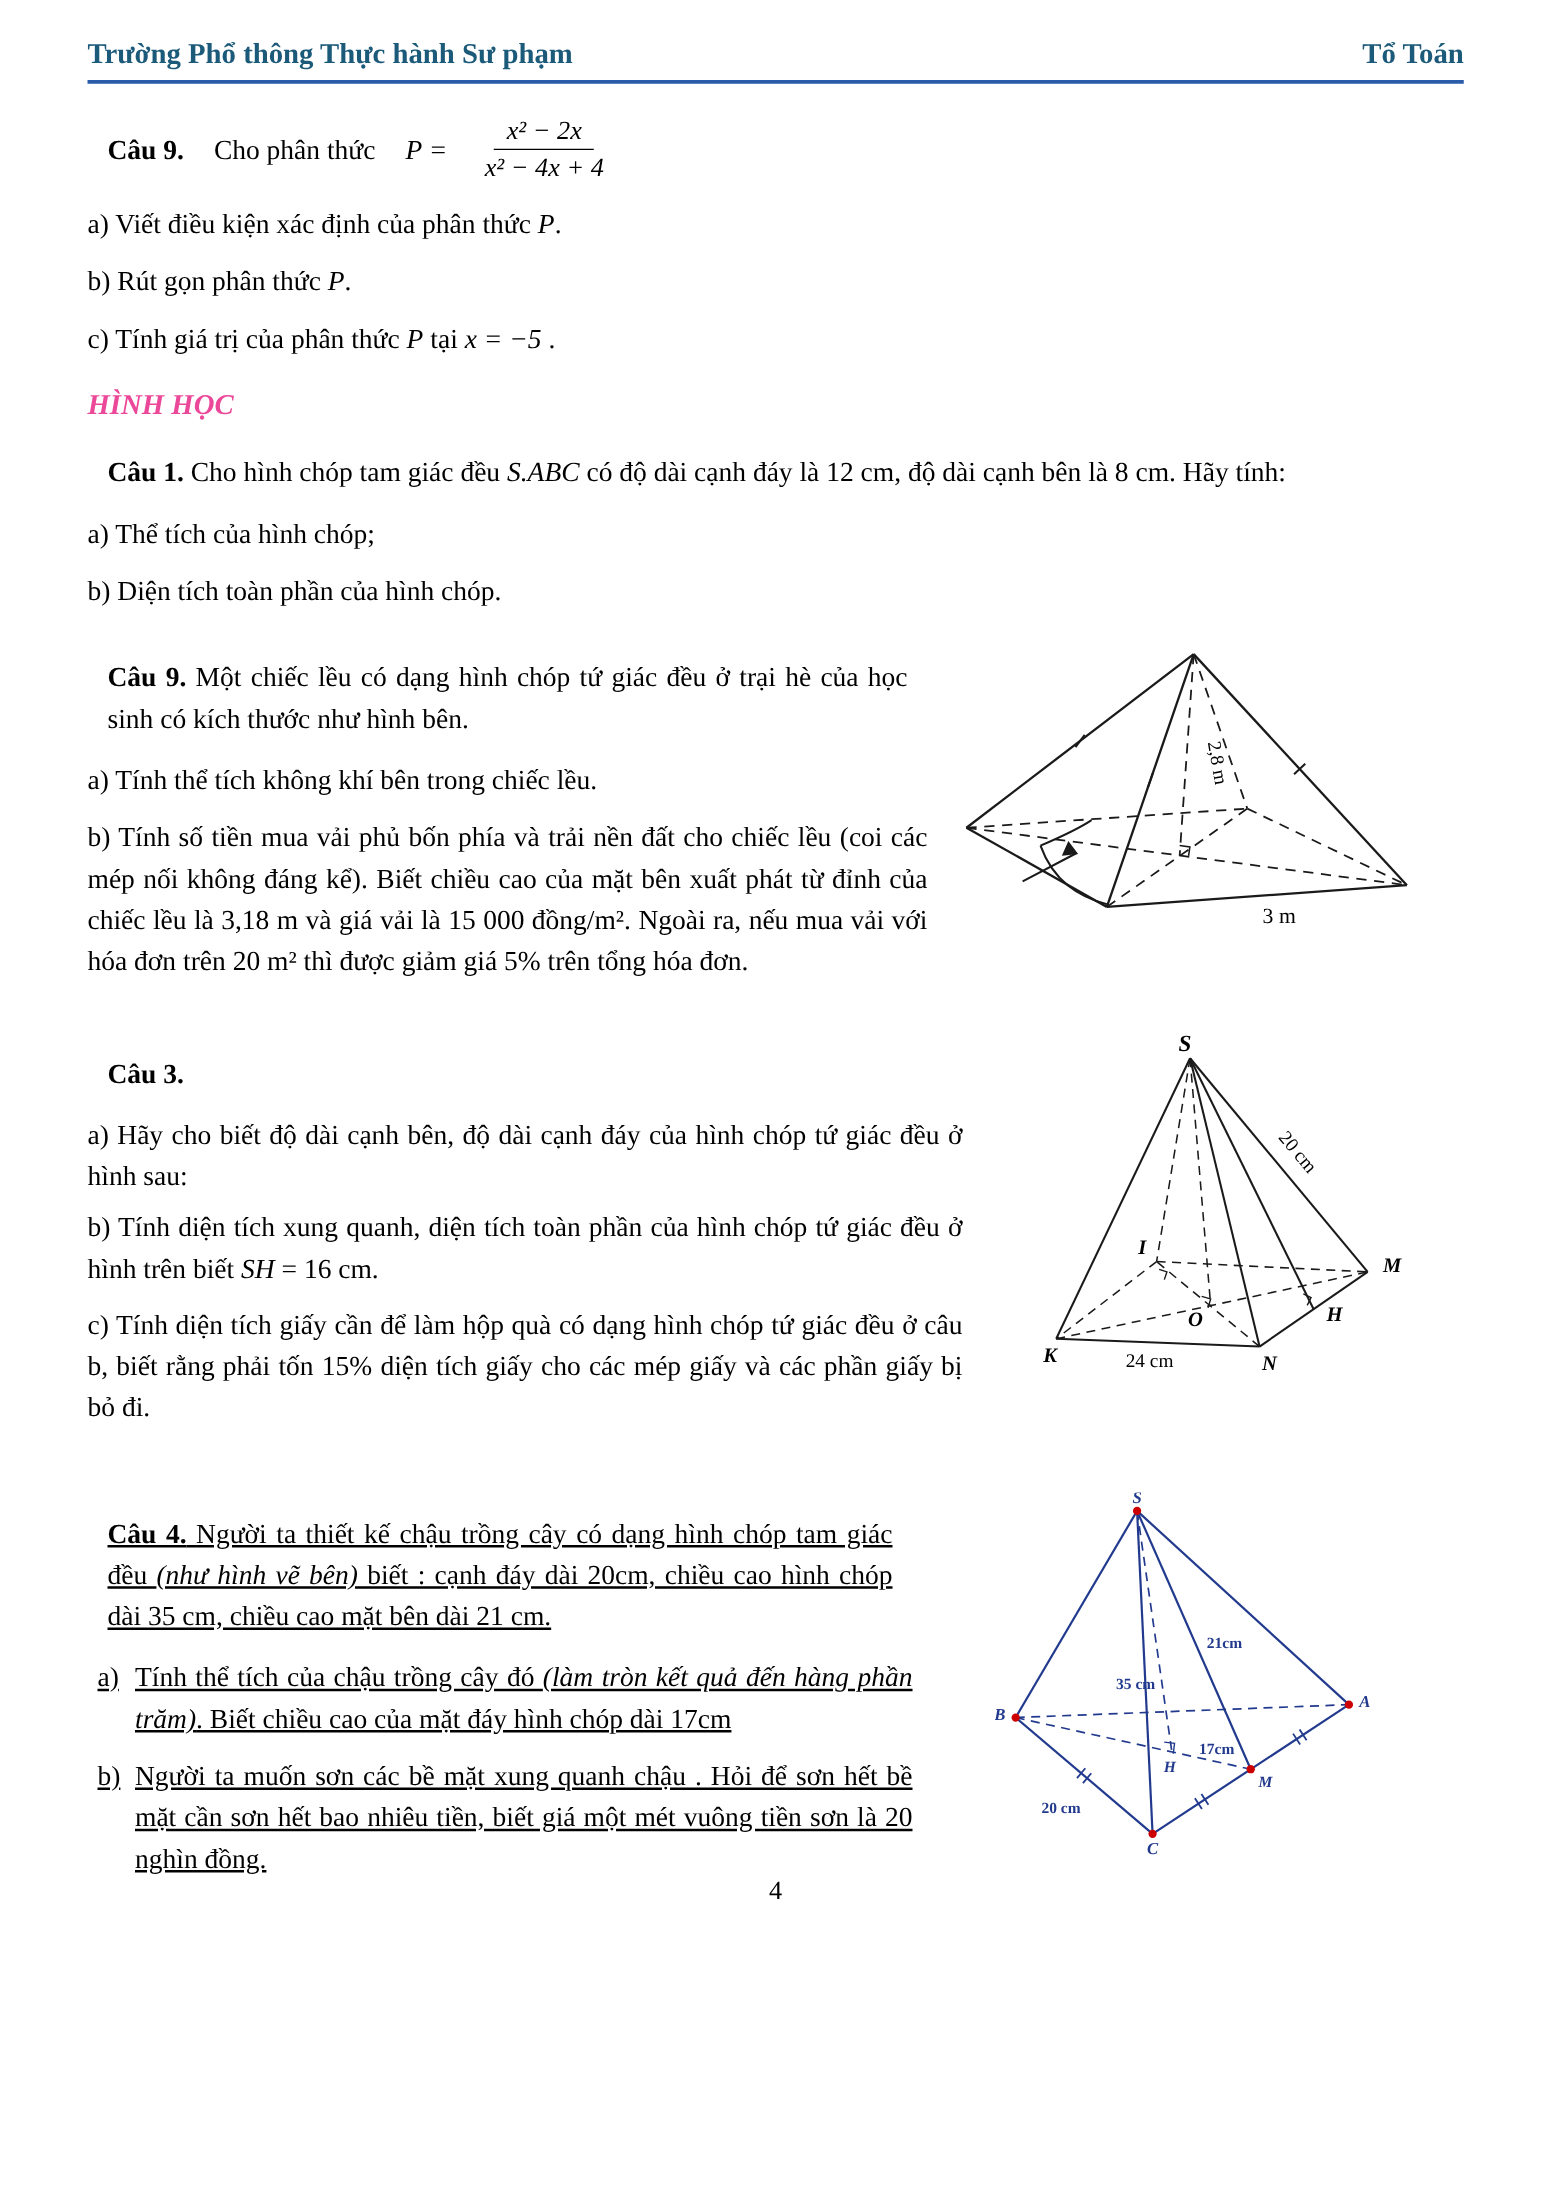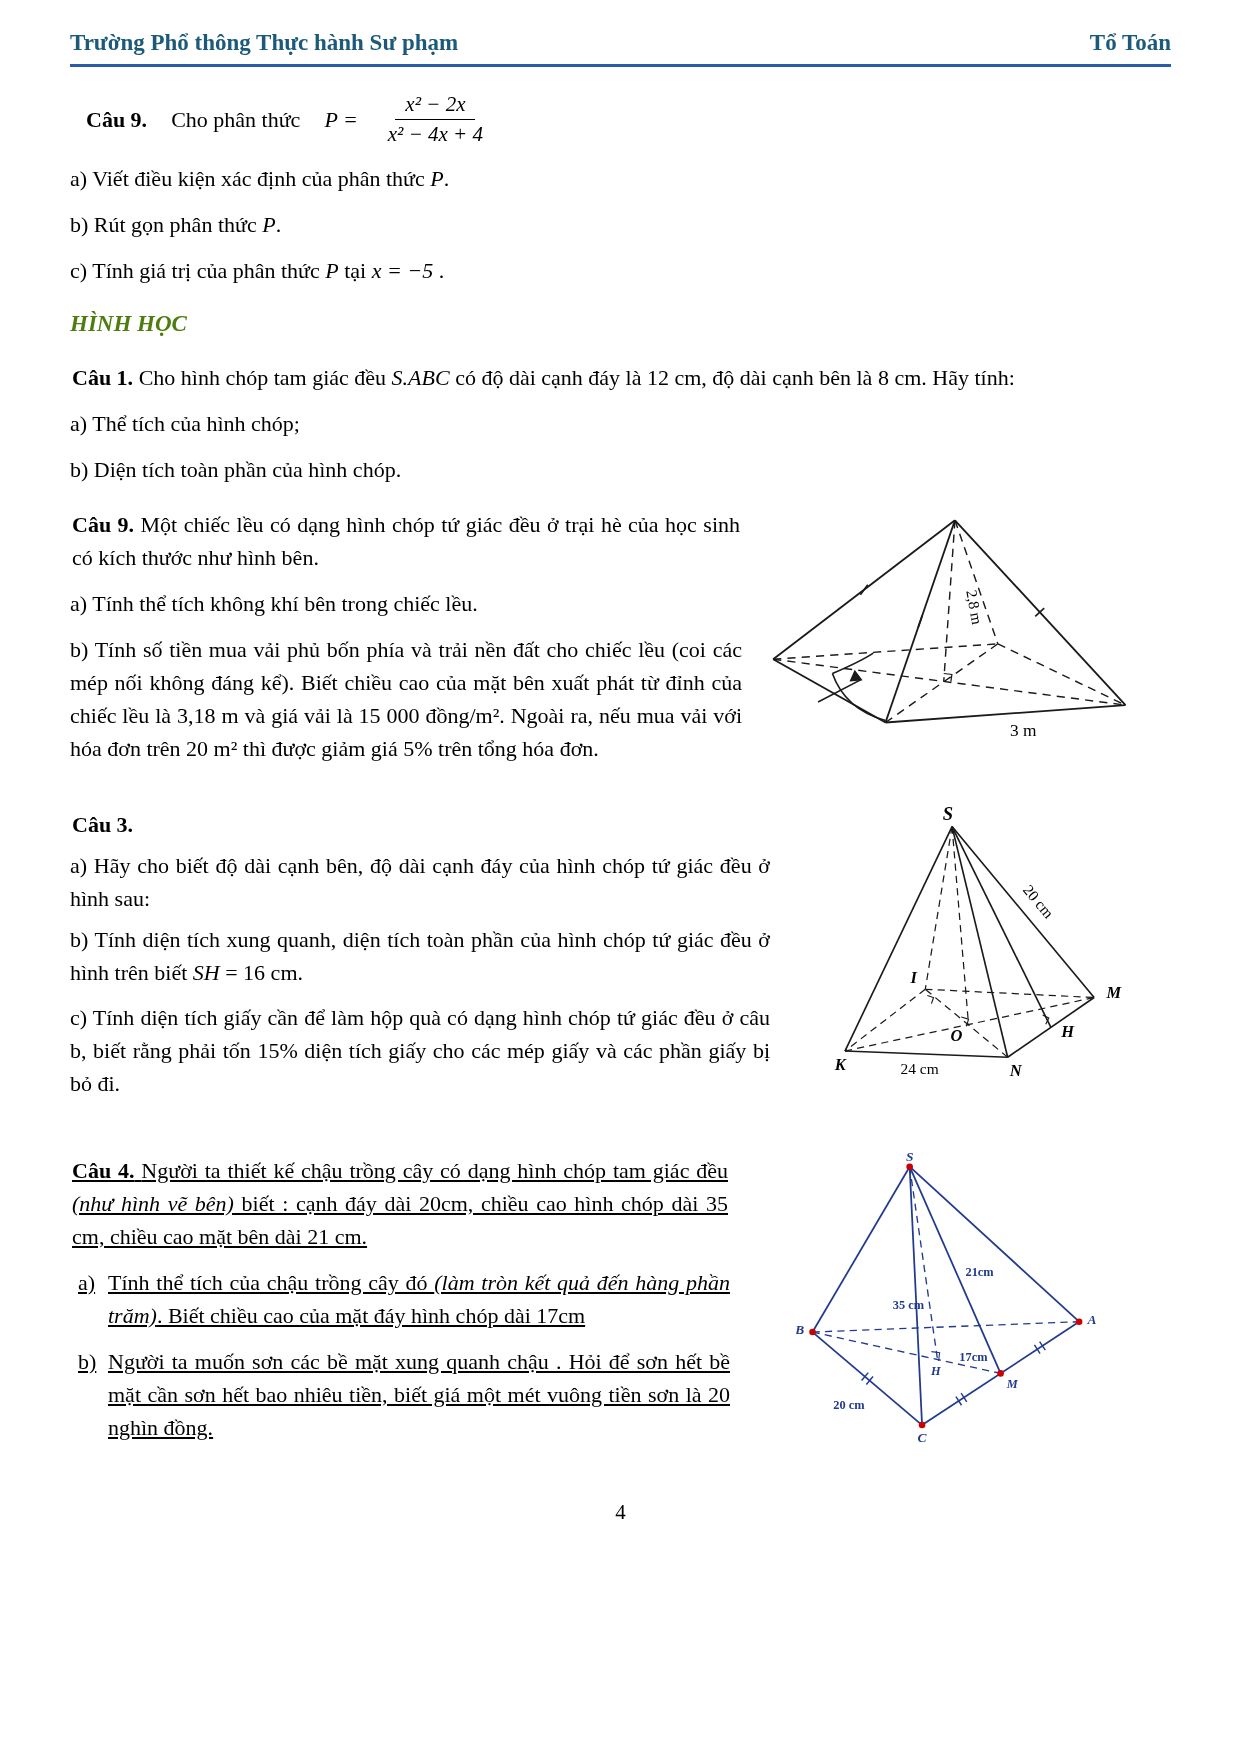--- a/index.html
+++ b/index.html
@@ -10,28 +10,28 @@
     overflow:hidden;
   }
   .header {
     display:flex; justify-content:space-between; align-items:baseline;
     font-weight:bold; font-size:23px; color:#1c5a7a;
     padding-bottom:8px; border-bottom:3px solid #2a5caa; margin-bottom:24px;
   }
   .q-label { font-weight:bold; }
   .it { font-style:italic; }
   .math { font-style:italic; }
-  .para { text-align:justify; line-height:33px; margin:2px; }
+  .para { text-align:justify; line-height:33px; margin:16px; }
   .item { margin:13px 0; line-height:33px; }
   .cau9-line { display:flex; align-items:center; gap:24px; margin:14px 0 6px 16px; }
   .frac { display:inline-flex; flex-direction:column; align-items:center;
           font-style:italic; font-size:21px; line-height:1.3; }
   .frac .num { border-bottom:1.6px solid #000; padding:0 10px 1px 10px; }
   .frac .den { padding:1px 6px 0 6px; }
-  .section-title { color:#4d7c0f; font-weight:bold; font-style:italic;
+  .section-title { color:#ec4899; font-weight:bold; font-style:italic;
                    font-size:23px; margin:24px 0 24px 0; }
   .qblock { margin-top:20px; }
   .row { display:flex; align-items:flex-start; }
   .row .txt { flex:none; }
   .cau2 .txt { width:672px; }
   .cau3 .txt { width:700px; }
   .cau4 .txt { width:660px;text-decoration:underline; }
   .row .fig { flex:1; display:flex; justify-content:center; align-items:flex-start; }
   .hang { display:flex; margin:13px 0; line-height:33px; }
   .hang .mk { flex:none; width:38px; padding-left:8px; box-sizing:border-box; }

